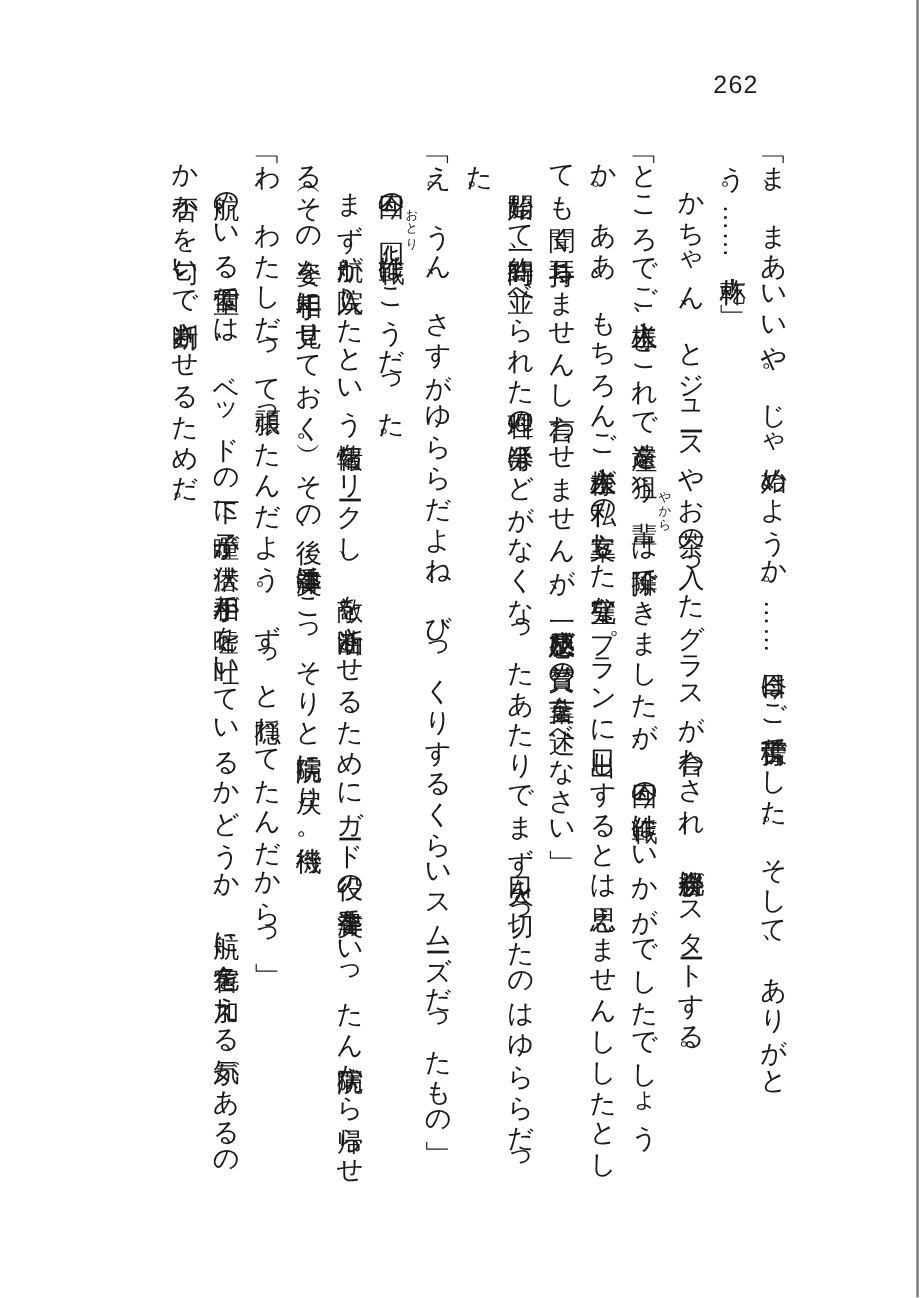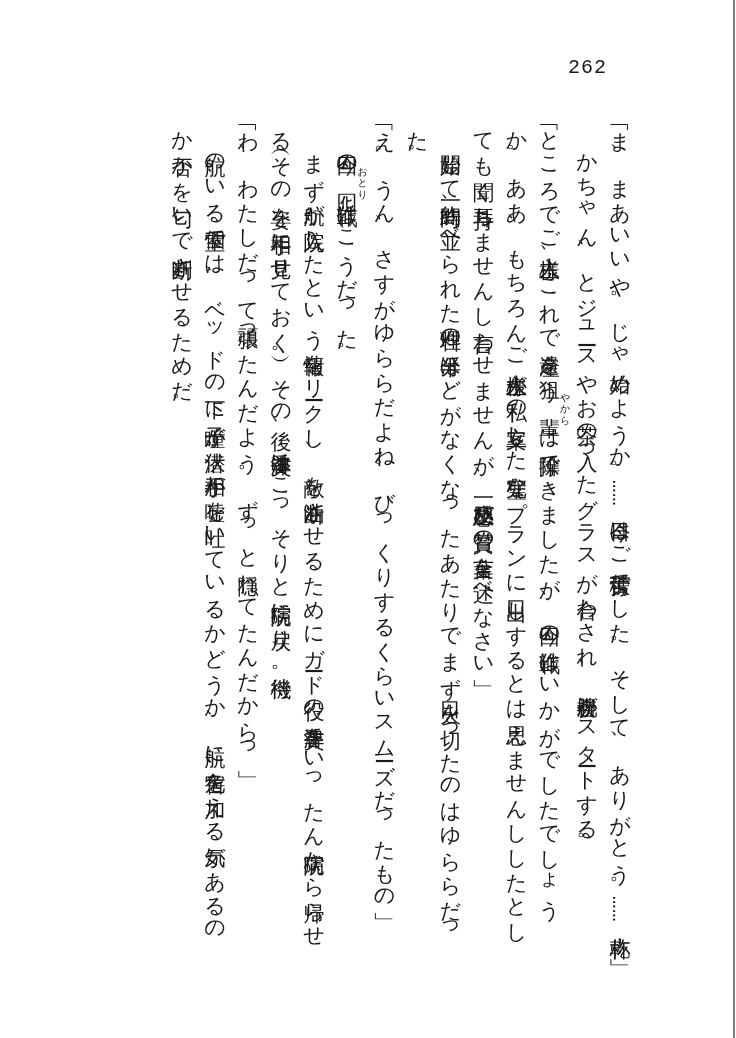--- a/index.html
+++ b/index.html
@@ -8,21 +8,21 @@
     width: 736px;
     height: 1038px;
     background: #ffffff;
     overflow: hidden;
   }
   .page {
     position: relative;
     width: 736px;
     height: 1038px;
     background: #ffffff;
-    font-family: Liberation Mono, monospace;
+    font-family: Liberation Sans, sans-serif;
     color: #1a1a1a;
   }
   .gutter-line {
     position: absolute;
     top: 0;
     right: 1px;
     width: 2px;
     height: 1038px;
     background: #7d7d7d;
   }

